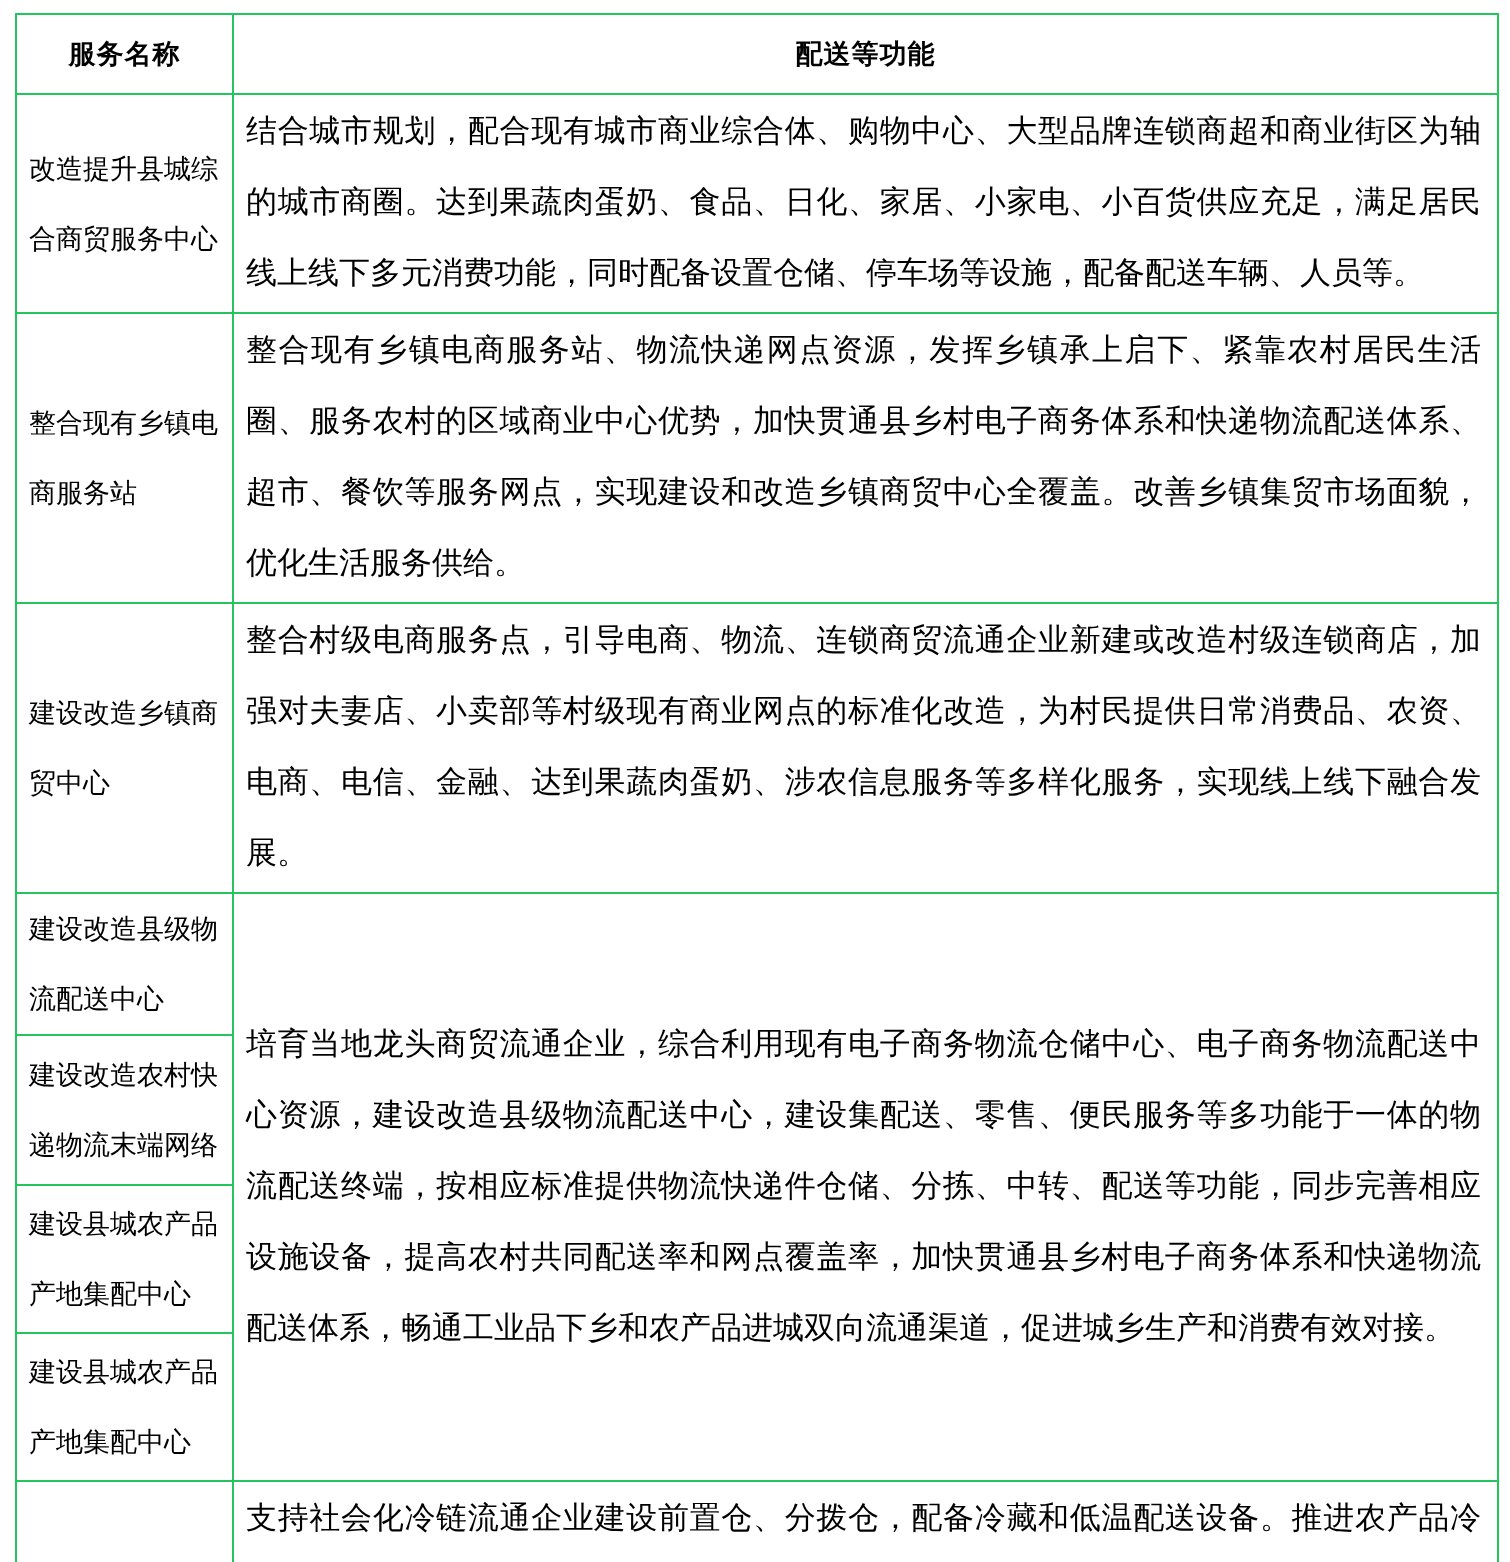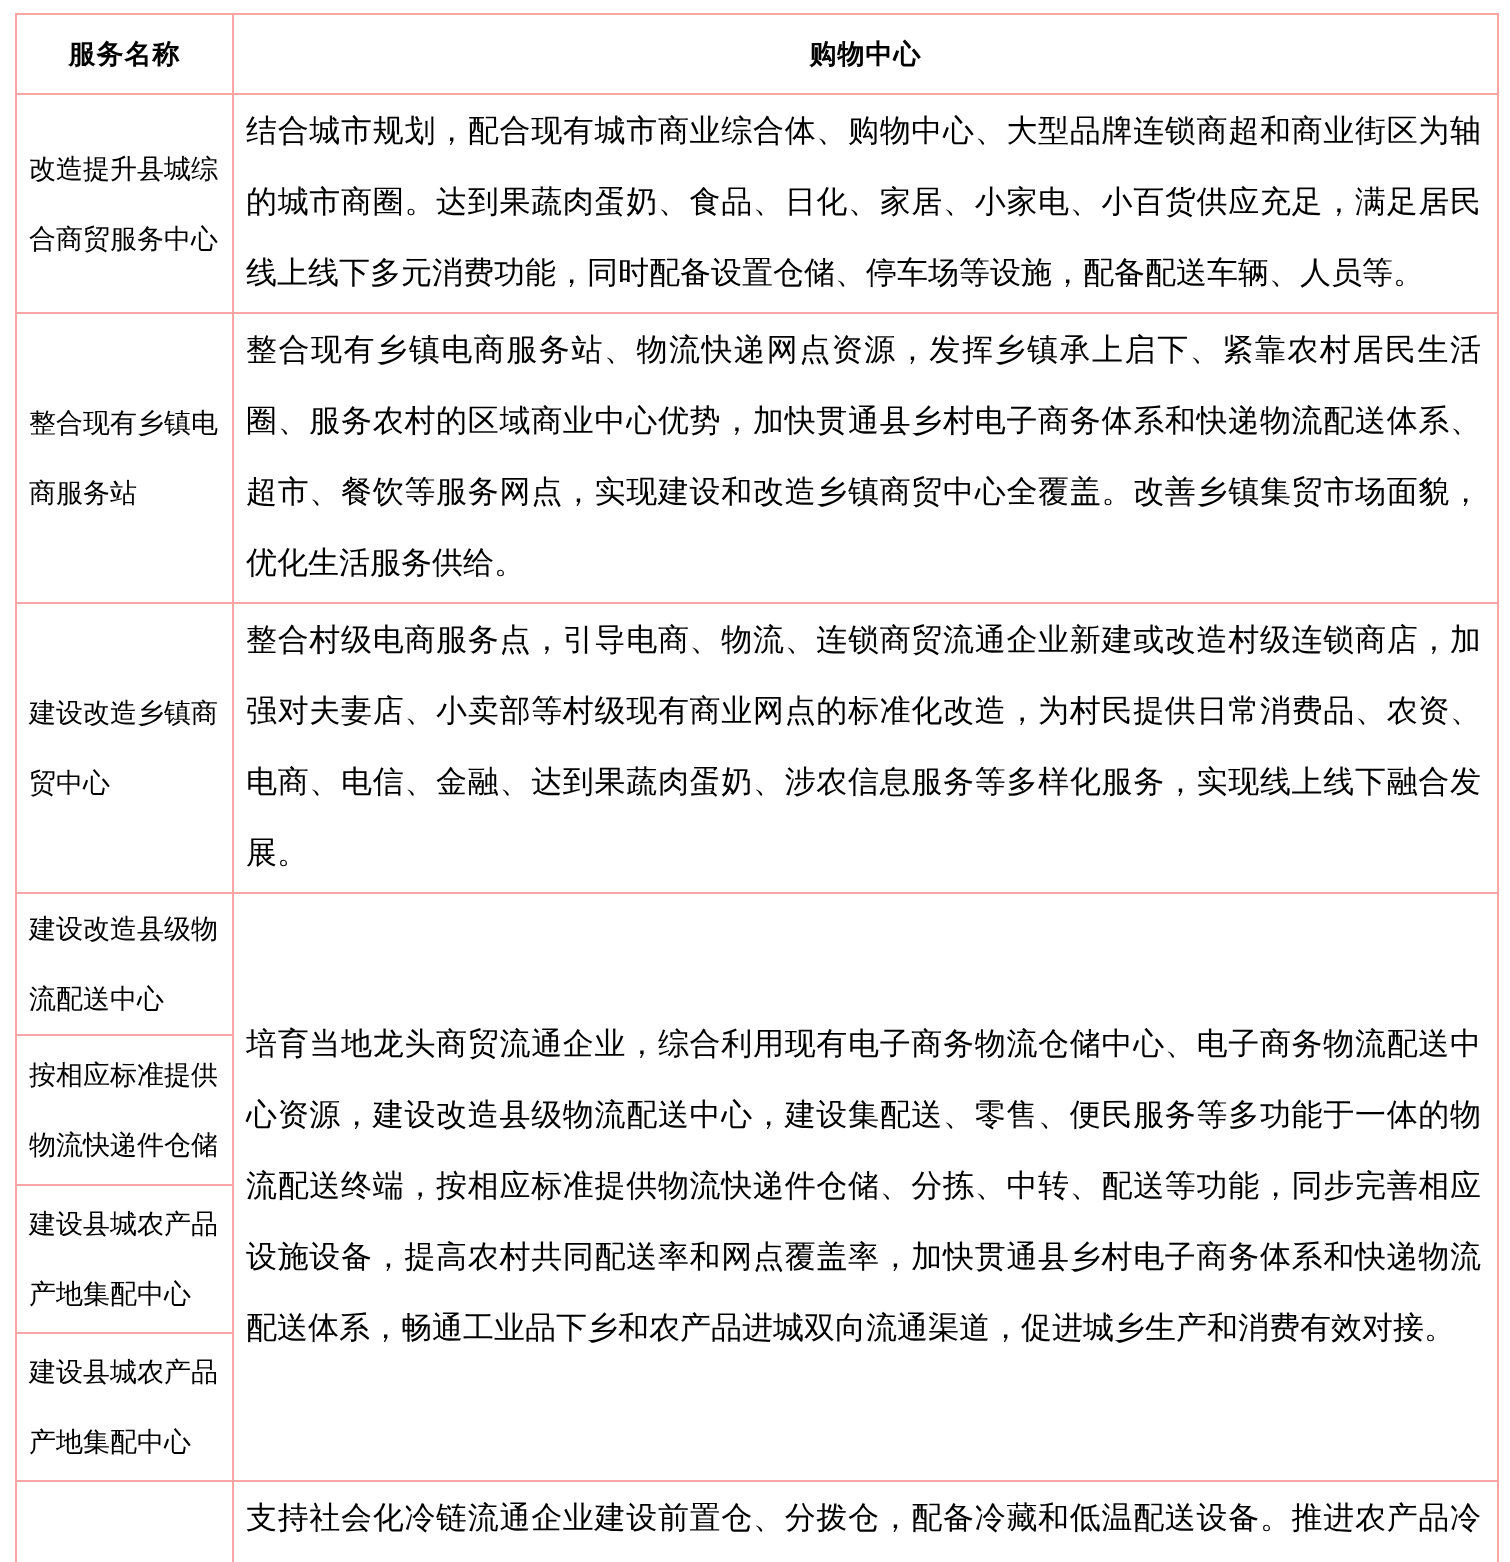--- a/index.html
+++ b/index.html
@@ -18,21 +18,21 @@
   }
   table.doc-table {
     position: absolute;
     left: 15px;
     top: 13px;
     width: 1482px;
     border-collapse: collapse;
     table-layout: fixed;
   }
   table.doc-table td, table.doc-table th {
-    border: 2px solid #fca5a5;
+    border: 2px solid #22c55e;
     overflow: hidden;
   }
   col.c-name { width: 217px; }
   col.c-content { width: 1265px; }
   th.header-cell {
     font-weight: bold;
     font-size: 27px;
     text-align: center;
     vertical-align: middle;
     letter-spacing: 1px;
@@ -68,21 +68,21 @@
 <div class="page">
   <table class="doc-table">
     <colgroup>
       <col class="c-name">
       <col class="c-content">
     </colgroup>
 
     <tbody>
         <tr class="h-header">
       <th class="header-cell">服务名称</th>
-      <th class="header-cell">购物中心</th>
+      <th class="header-cell">配送等功能</th>
     </tr>
 
     <tr class="h-r1">
       <td class="name-cell">改造提升县城综合商贸服务中心</td>
       <td class="content-cell">结合城市规划，配合现有城市商业综合体、购物中心、大型品牌连锁商超和商业街区为轴的城市商圈。达到果蔬肉蛋奶、食品、日化、家居、小家电、小百货供应充足，满足居民线上线下多元消费功能，同时配备设置仓储、停车场等设施，配备配送车辆、人员等。</td>
     </tr>
 
     <tr class="h-r2">
       <td class="name-cell">整合现有乡镇电商服务站</td>
       <td class="content-cell">整合现有乡镇电商服务站、物流快递网点资源，发挥乡镇承上启下、紧靠农村居民生活圈、服务农村的区域商业中心优势，加快贯通县乡村电子商务体系和快递物流配送体系、超市、餐饮等服务网点，实现建设和改造乡镇商贸中心全覆盖。改善乡镇集贸市场面貌，优化生活服务供给。</td>
@@ -92,21 +92,21 @@
       <td class="name-cell">建设改造乡镇商贸中心</td>
       <td class="content-cell">整合村级电商服务点，引导电商、物流、连锁商贸流通企业新建或改造村级连锁商店，加强对夫妻店、小卖部等村级现有商业网点的标准化改造，为村民提供日常消费品、农资、电商、电信、金融、达到果蔬肉蛋奶、涉农信息服务等多样化服务，实现线上线下融合发展。</td>
     </tr>
 
     <tr class="h-r4">
       <td class="name-cell">建设改造县级物流配送中心</td>
       <td class="content-cell" rowspan="4">培育当地龙头商贸流通企业，综合利用现有电子商务物流仓储中心、电子商务物流配送中心资源，建设改造县级物流配送中心，建设集配送、零售、便民服务等多功能于一体的物流配送终端，按相应标准提供物流快递件仓储、分拣、中转、配送等功能，同步完善相应设施设备，提高农村共同配送率和网点覆盖率，加快贯通县乡村电子商务体系和快递物流配送体系，畅通工业品下乡和农产品进城双向流通渠道，促进城乡生产和消费有效对接。</td>
     </tr>
 
     <tr class="h-r5">
-      <td class="name-cell">按相应标准提供物流快递件仓储</td>
+      <td class="name-cell">建设改造农村快递物流末端网络</td>
     </tr>
 
     <tr class="h-r6">
       <td class="name-cell">建设县城农产品产地集配中心</td>
     </tr>
 
     <tr class="h-r7">
       <td class="name-cell">建设县城农产品产地集配中心</td>
     </tr>
 

